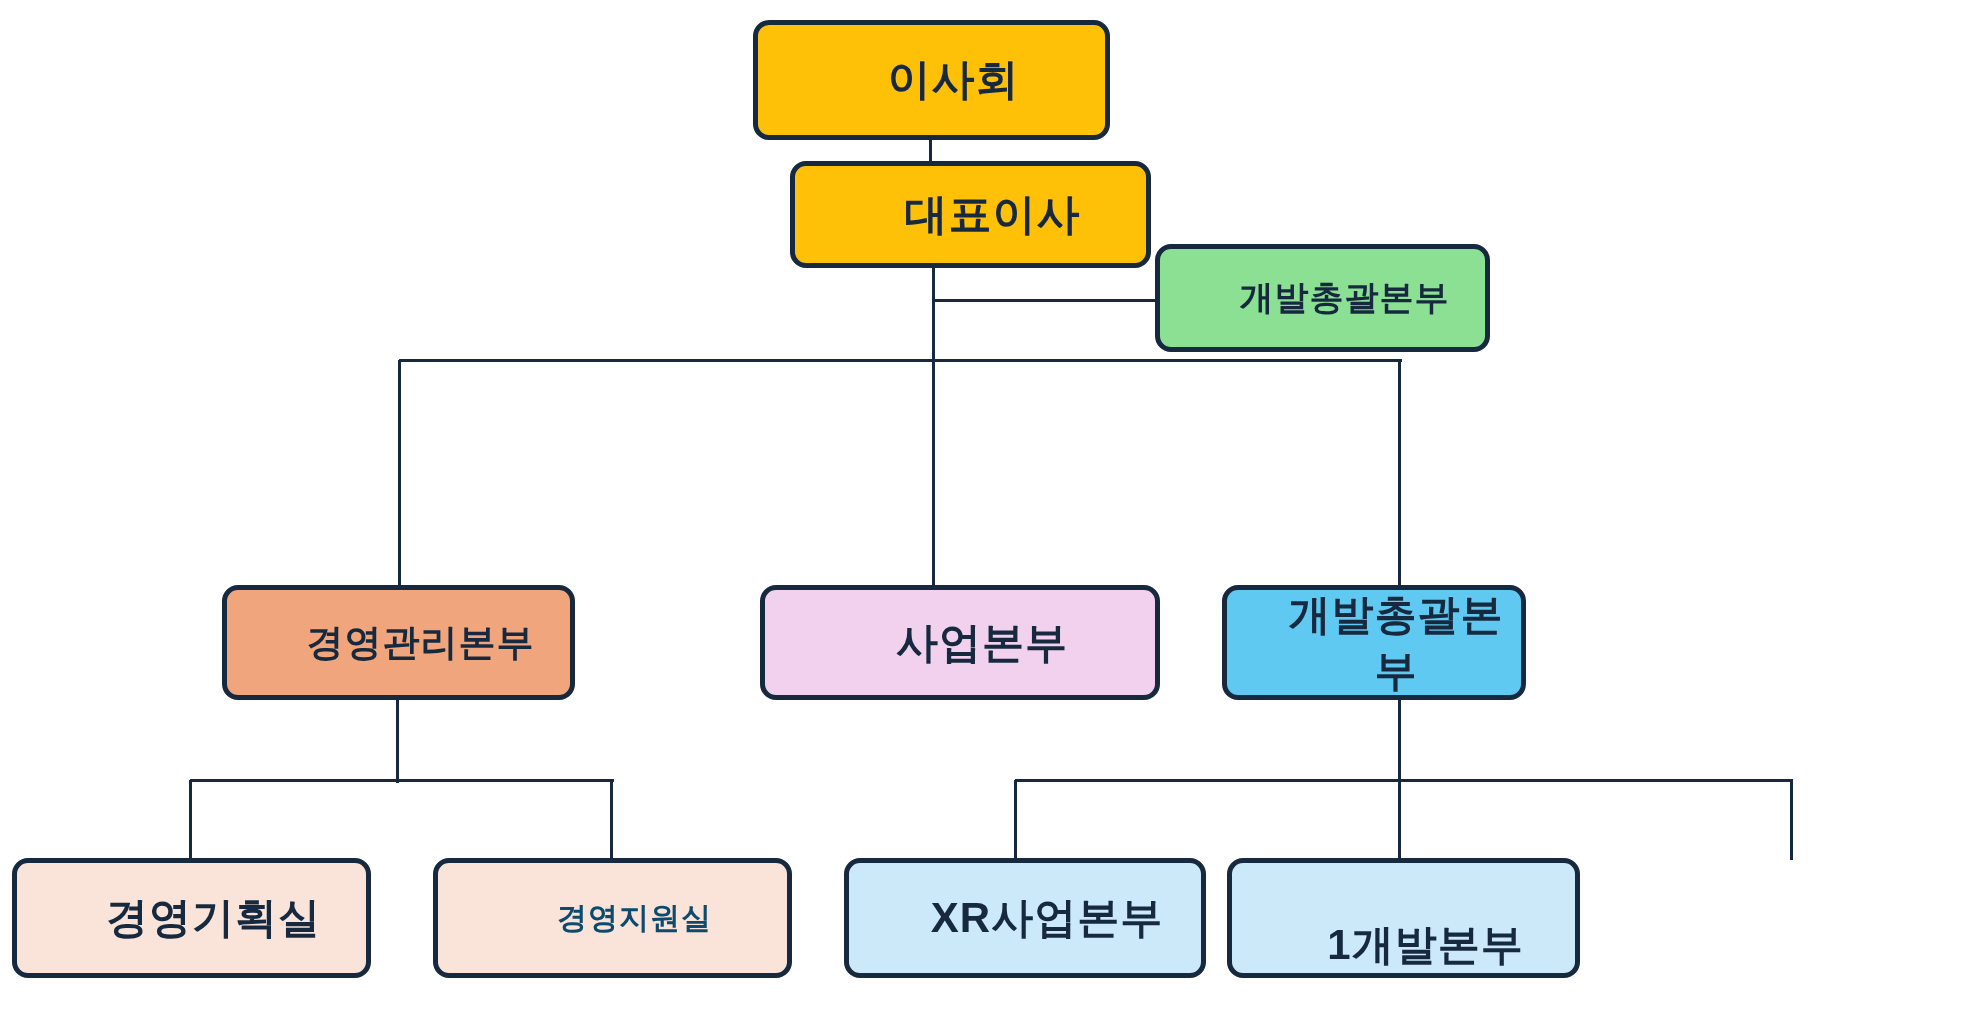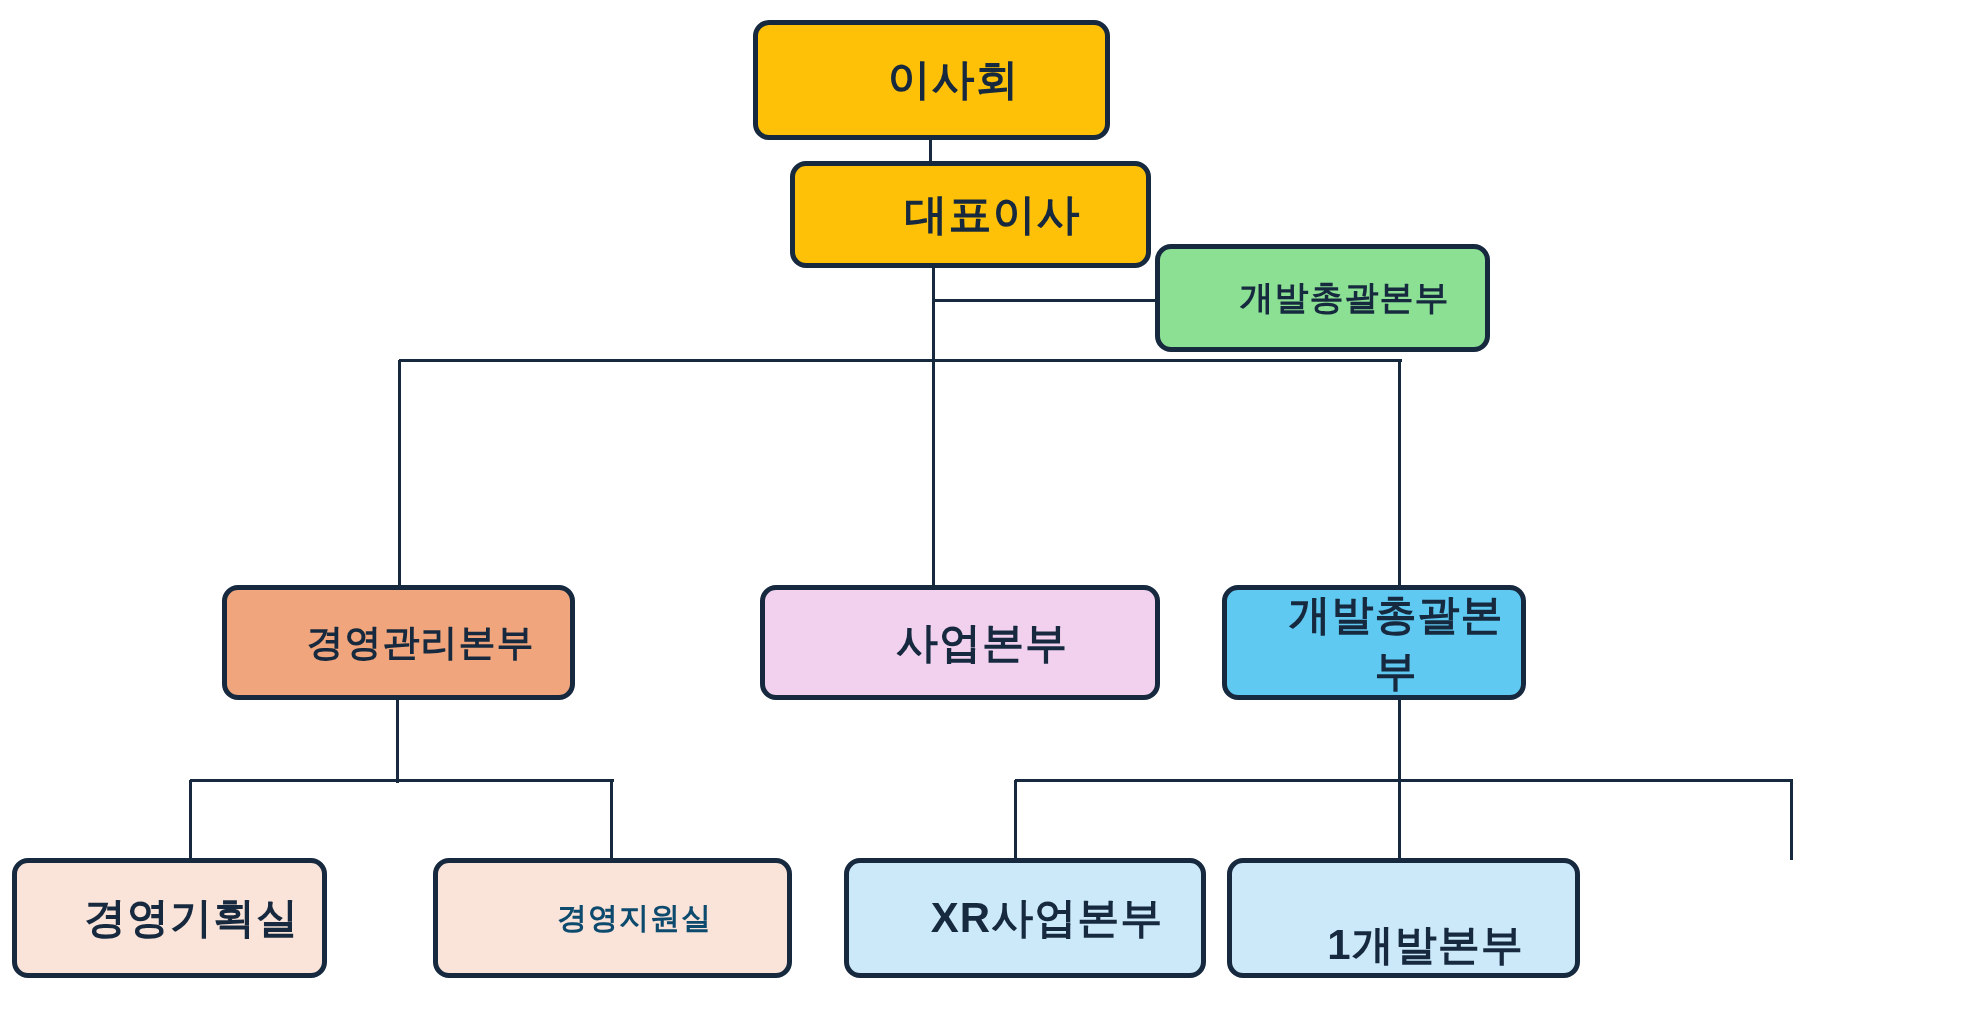--- a/index.html
+++ b/index.html
@@ -66,21 +66,21 @@
   </div>
     <div class="org-node" style="left: 222px; top: 585px; width: 353px; height: 115px; background: rgb(240, 165, 124); border-color: rgb(22, 41, 62); color: rgb(22, 41, 62); font-size: 37px;">
     <span class="org-node-label">경영관리본부</span>
   </div>
     <div class="org-node" style="left: 760px; top: 585px; width: 400px; height: 115px; background: rgb(241, 209, 238); border-color: rgb(22, 41, 62); color: rgb(22, 41, 62); font-size: 42px;">
     <span class="org-node-label">사업본부</span>
   </div>
     <div class="org-node" style="left: 1222px; top: 585px; width: 304px; height: 115px; background: rgb(95, 201, 241); border-color: rgb(22, 41, 62); color: rgb(22, 41, 62); font-size: 42px;">
     <span class="org-node-label">개발총괄본부</span>
   </div>
-    <div class="org-node" style="left: 12px; top: 858px; width: 315px; height: 120px; background: rgb(250, 227, 216); border-color: rgb(22, 41, 62); color: rgb(22, 41, 62); font-size: 42px;">
+    <div class="org-node" style="left: 12px; top: 858px; width: 359px; height: 120px; background: rgb(250, 227, 216); border-color: rgb(22, 41, 62); color: rgb(22, 41, 62); font-size: 42px;">
     <span class="org-node-label">경영기획실</span>
   </div>
     <div class="org-node" style="left: 433px; top: 858px; width: 359px; height: 120px; background: rgb(250, 227, 216); border-color: rgb(22, 41, 62); color: #0c4a6e; font-size: 30px;">
     <span class="org-node-label">경영지원실</span>
   </div>
     <div class="org-node" style="left: 836px; top: 858px; width: 362px; height: 120px; background: rgb(203, 233, 248); border-color: rgb(22, 41, 62); color: rgb(22, 41, 62); font-size: 42px; margin-left: 8px;">
     <span class="org-node-label">XR사업본부</span>
   </div>
     <div class="org-node" style="left: 1227px; top: 858px; width: 353px; height: 120px; background: rgb(203, 233, 248); border-color: rgb(22, 41, 62); color: rgb(22, 41, 62); font-size: 42px; align-items: flex-end;">
     <span class="org-node-label">1개발본부</span>

